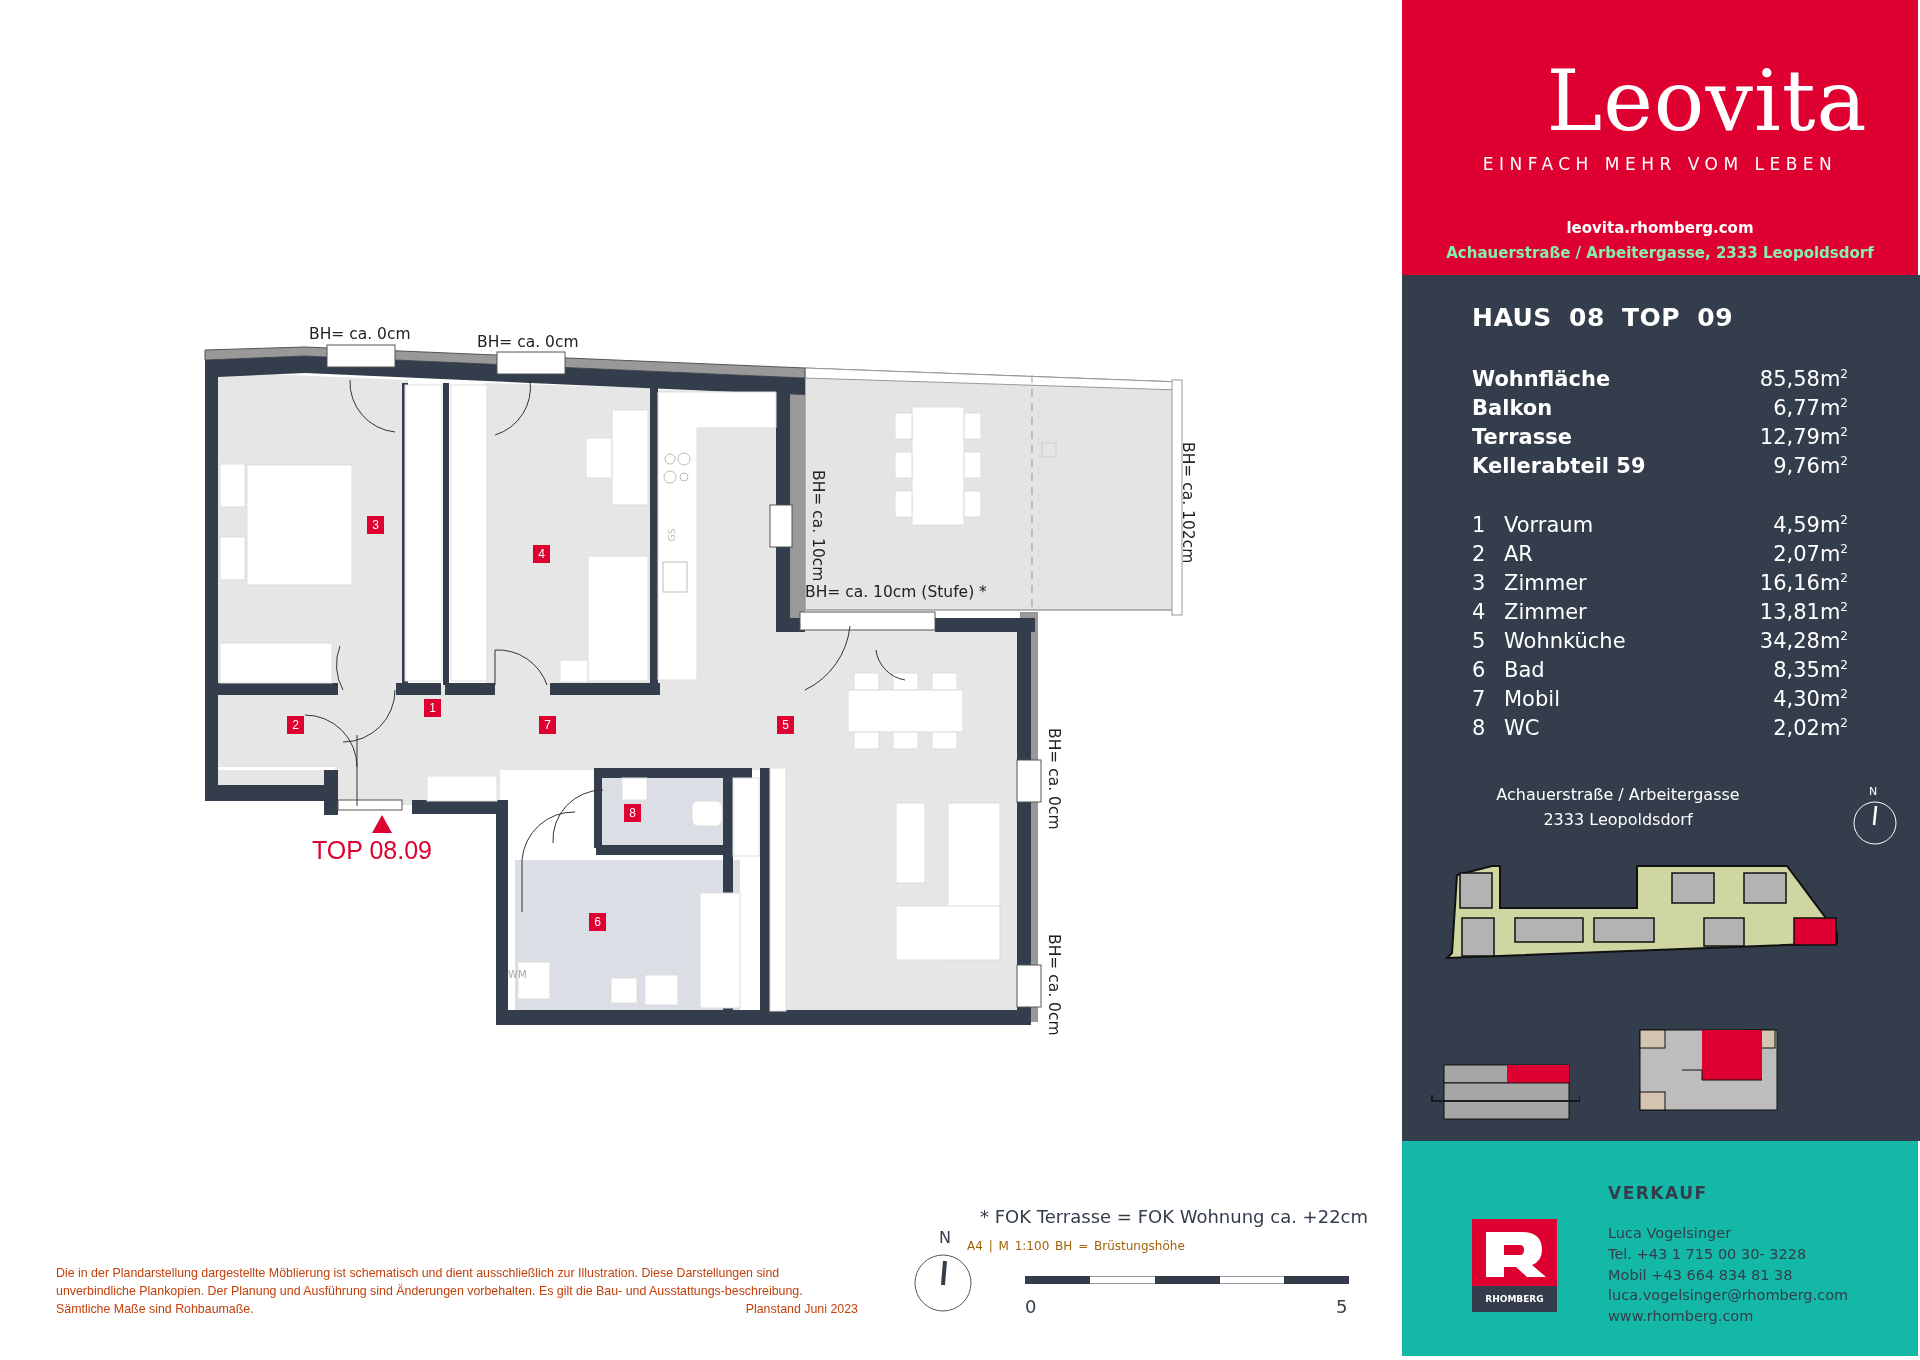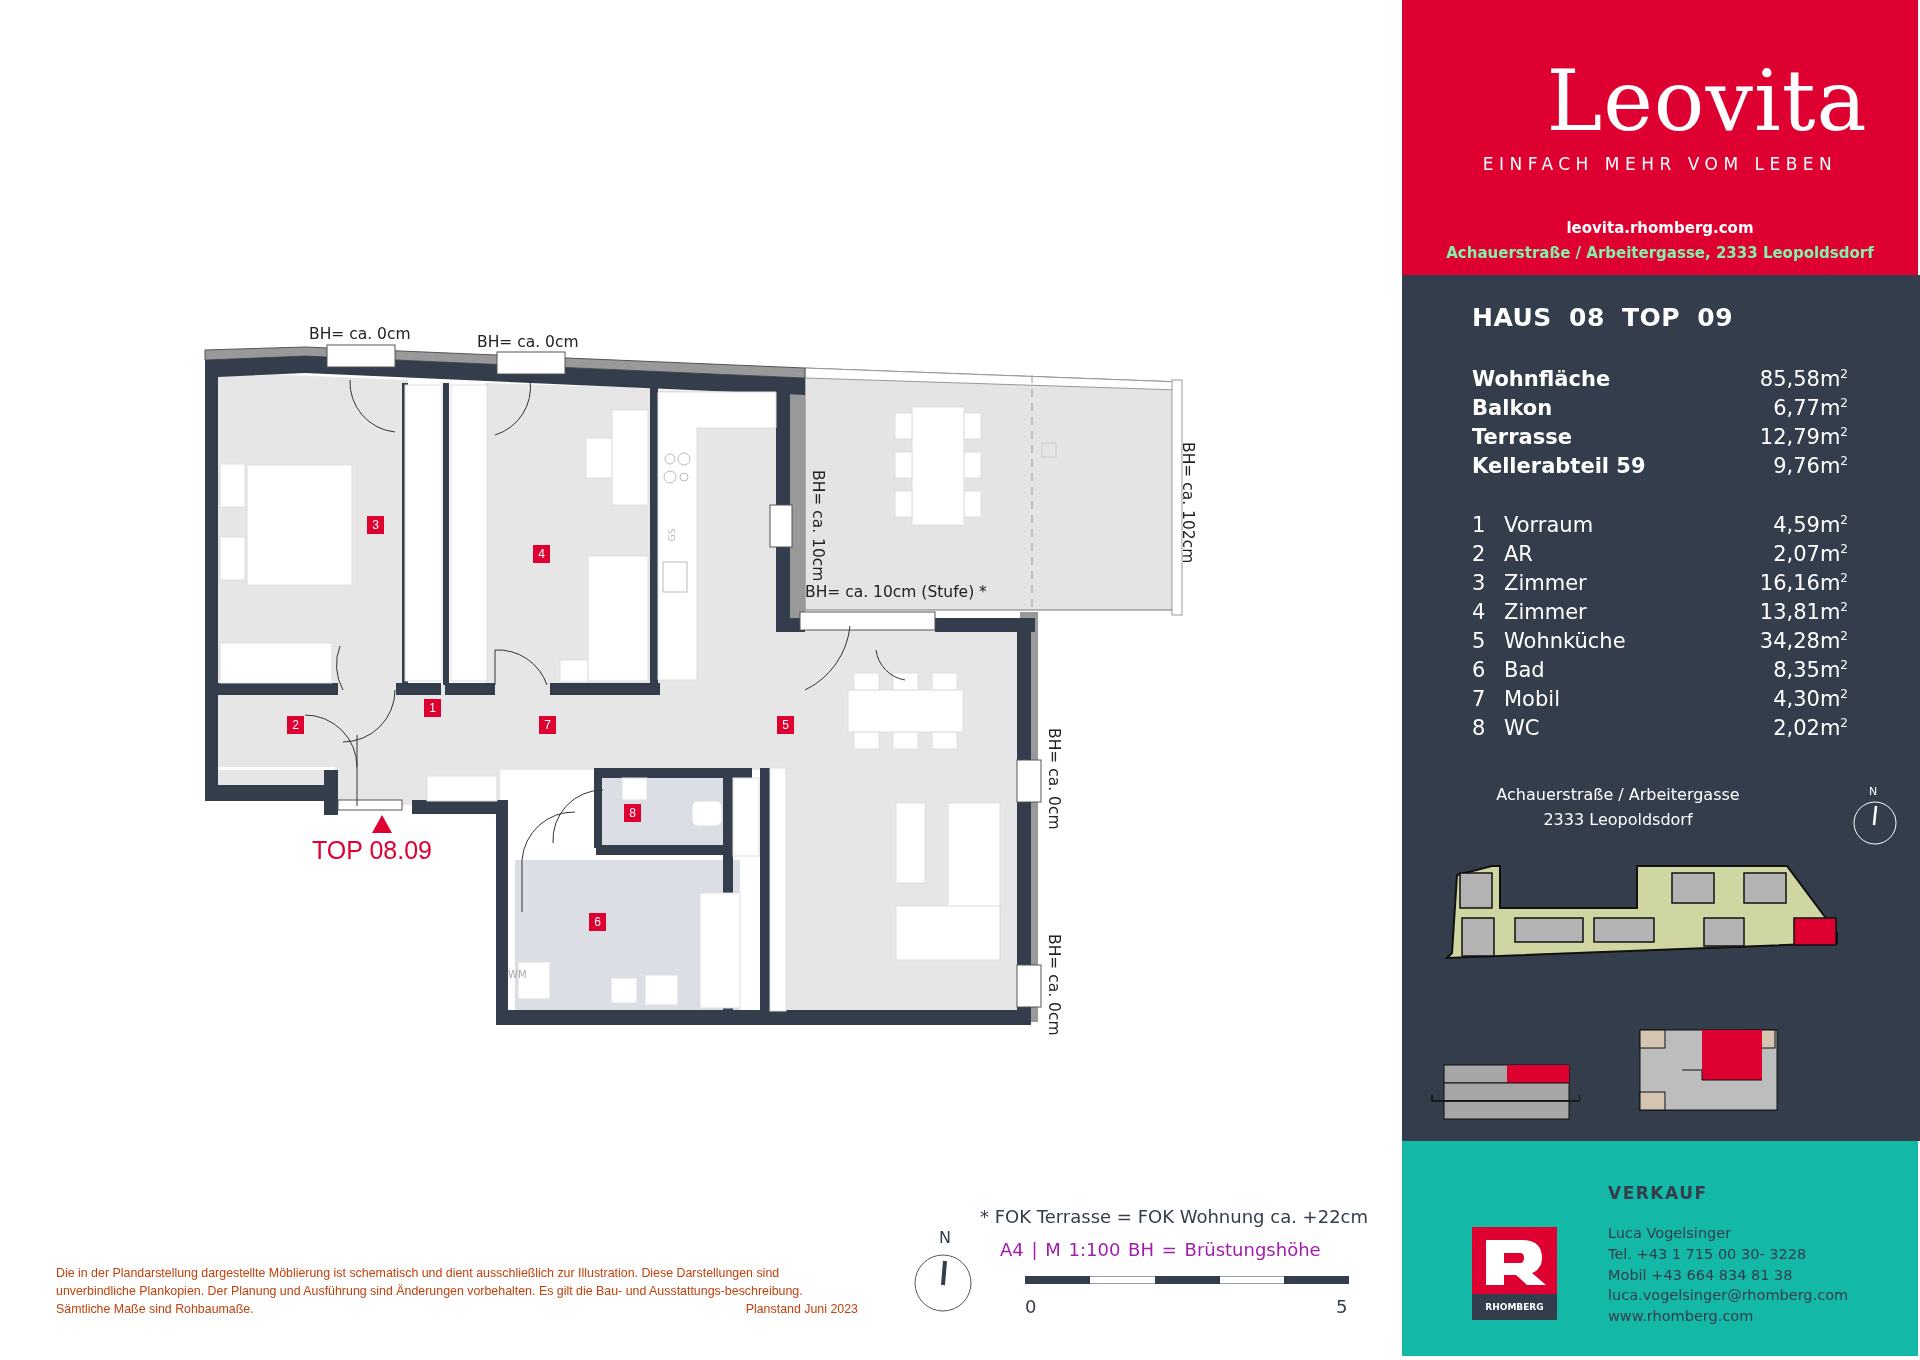--- a/index.html
+++ b/index.html
@@ -41,21 +41,21 @@
   #plan { left:0; top:0; width:1400px; height:1100px; }
   .room-badge { width:17px; height:18px; background:#de0030; color:#fff; font-size:12px; text-align:center; line-height:18px; font-family:"Liberation Sans",sans-serif; }
   .bh-label { font-size:15.5px; color:#222; white-space:nowrap; font-family:"DejaVu Sans",sans-serif; }
   .bh-vert { transform-origin:0 0; transform:rotate(90deg); }
   .entry-label { left:312px; top:836px; color:#de0030; font-size:25px; font-family:"Liberation Sans",sans-serif; }
 
   
   .disclaimer { left:56px; top:1264px; width:802px; font-size:12.4px; line-height:18px; color:#c2410c; font-family:"Liberation Sans",sans-serif; }
   .planstand { position:absolute; right:0; bottom:0; }
   .fok { left:980px; top:1206px; font-size:18px; color:#333d4b; }
-  .scale-info { left:1000px; top:1239px; font-size:18px; color:#a21caf; word-spacing:2px; }
+  .scale-info { left:967px; top:1239px; font-size:12px; color:#a16207; word-spacing:2px; }
   .scale-bar { left:1025px; top:1276px; width:324px; height:8px; }
   .scale-0 { left:1025px; top:1296px; font-size:18px; color:#333d4b; }
   .scale-5 { left:1336px; top:1296px; font-size:18px; color:#333d4b; }
   .north-big-label { left:939px; top:1228px; font-size:16px; color:#333d4b; }
   .north-big { left:913px; top:1253px; width:60px; height:60px; }
 </style>
 </head>
 <body>
 
 <div id="plan" class="abs">
@@ -357,21 +357,21 @@
   </div>
 
   <div id="panel-grey" class="abs">
     <div class="abs verkauf-title" style="top:42px;">VERKAUF</div>
     <div class="abs contact-line" style="top:84px;">Luca Vogelsinger</div>
     <div class="abs contact-line" style="top:105px;">Tel. +43 1 715 00 30- 3228</div>
     <div class="abs contact-line" style="top:126px;">Mobil +43 664 834 81 38</div>
     <div class="abs contact-line" style="top:146px;">luca.vogelsinger@rhomberg.com</div>
     <div class="abs contact-line" style="top:167px;">www.rhomberg.com</div>
 
-    <div class="abs rh-logo" style="top:86px;">
+    <div class="abs rh-logo" style="top:78px;">
       <div class="abs rh-red">
         <svg width="85" height="67" viewBox="0 0 85 67">
           <path d="M 14,13 L 50,13 Q 70,13 70,31 Q 70,42 60,46 L 74,58 L 55,58 L 44,48 L 32,48 L 32,58 L 14,58 Z M 32,26 L 32,36 L 48,36 Q 52,36 52,31 Q 52,26 48,26 Z" fill="#fff"></path>
         </svg>
       </div>
       <div class="abs rh-dark">RHOMBERG</div>
     </div>
   </div>
 </div>
 

